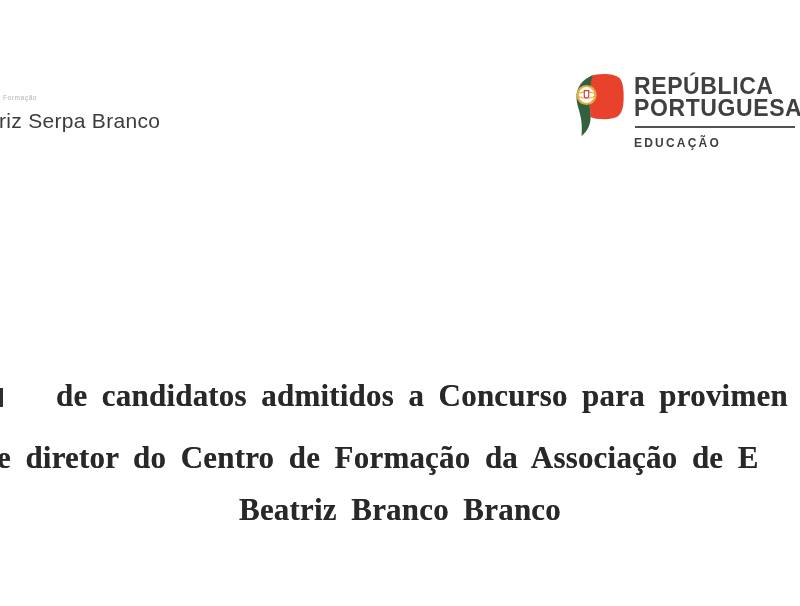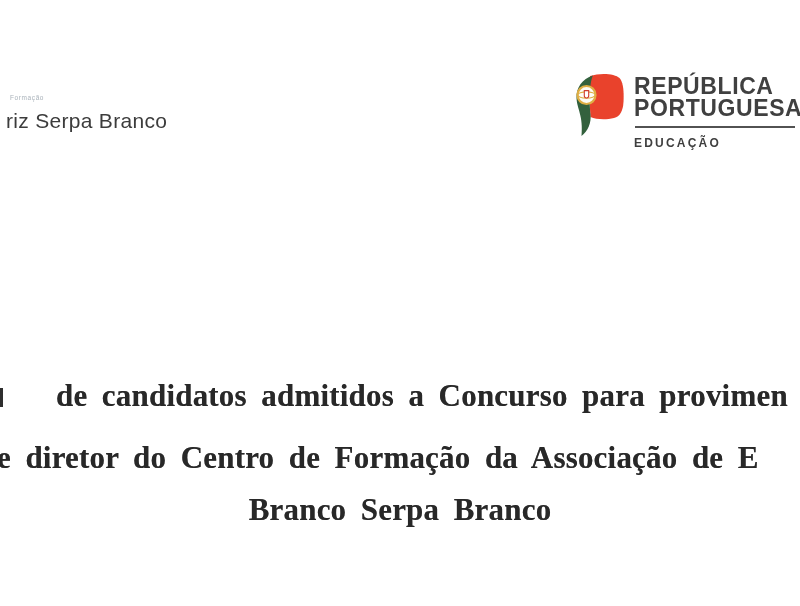--- a/index.html
+++ b/index.html
@@ -13,21 +13,21 @@
     width: 800px;
     height: 606px;
     background: #ffffff;
     overflow: hidden;
     font-family: "Liberation Serif", serif;
   }
 
   
   .left-logo {
     position: absolute;
-    left: 7px;
+    left: 0;
     top: 88px;
     width: 220px;
     height: 60px;
   }
   .left-logo-small {
     position: absolute;
     left: 3px;
     top: 6px;
     font-family: "Liberation Sans", sans-serif;
     font-size: 6.5px;
@@ -145,15 +145,15 @@
       <div class="gov-title">PORTUGUESA</div>
       <div class="gov-divider"></div>
       <div class="gov-subtitle">EDUCAÇÃO</div>
     </div>
   </div>
 
   <div class="edge-fragment"></div>
 
   <div class="title-line title-line-1">de candidatos admitidos a Concurso para provimen</div>
   <div class="title-line title-line-2">e diretor do Centro de Formação da Associação de E</div>
-  <div class="title-line title-line-3">Branco Serpa Branco</div>
+  <div class="title-line title-line-3">Beatriz Branco Branco</div>
 
 </div>
 
 </body></html>

